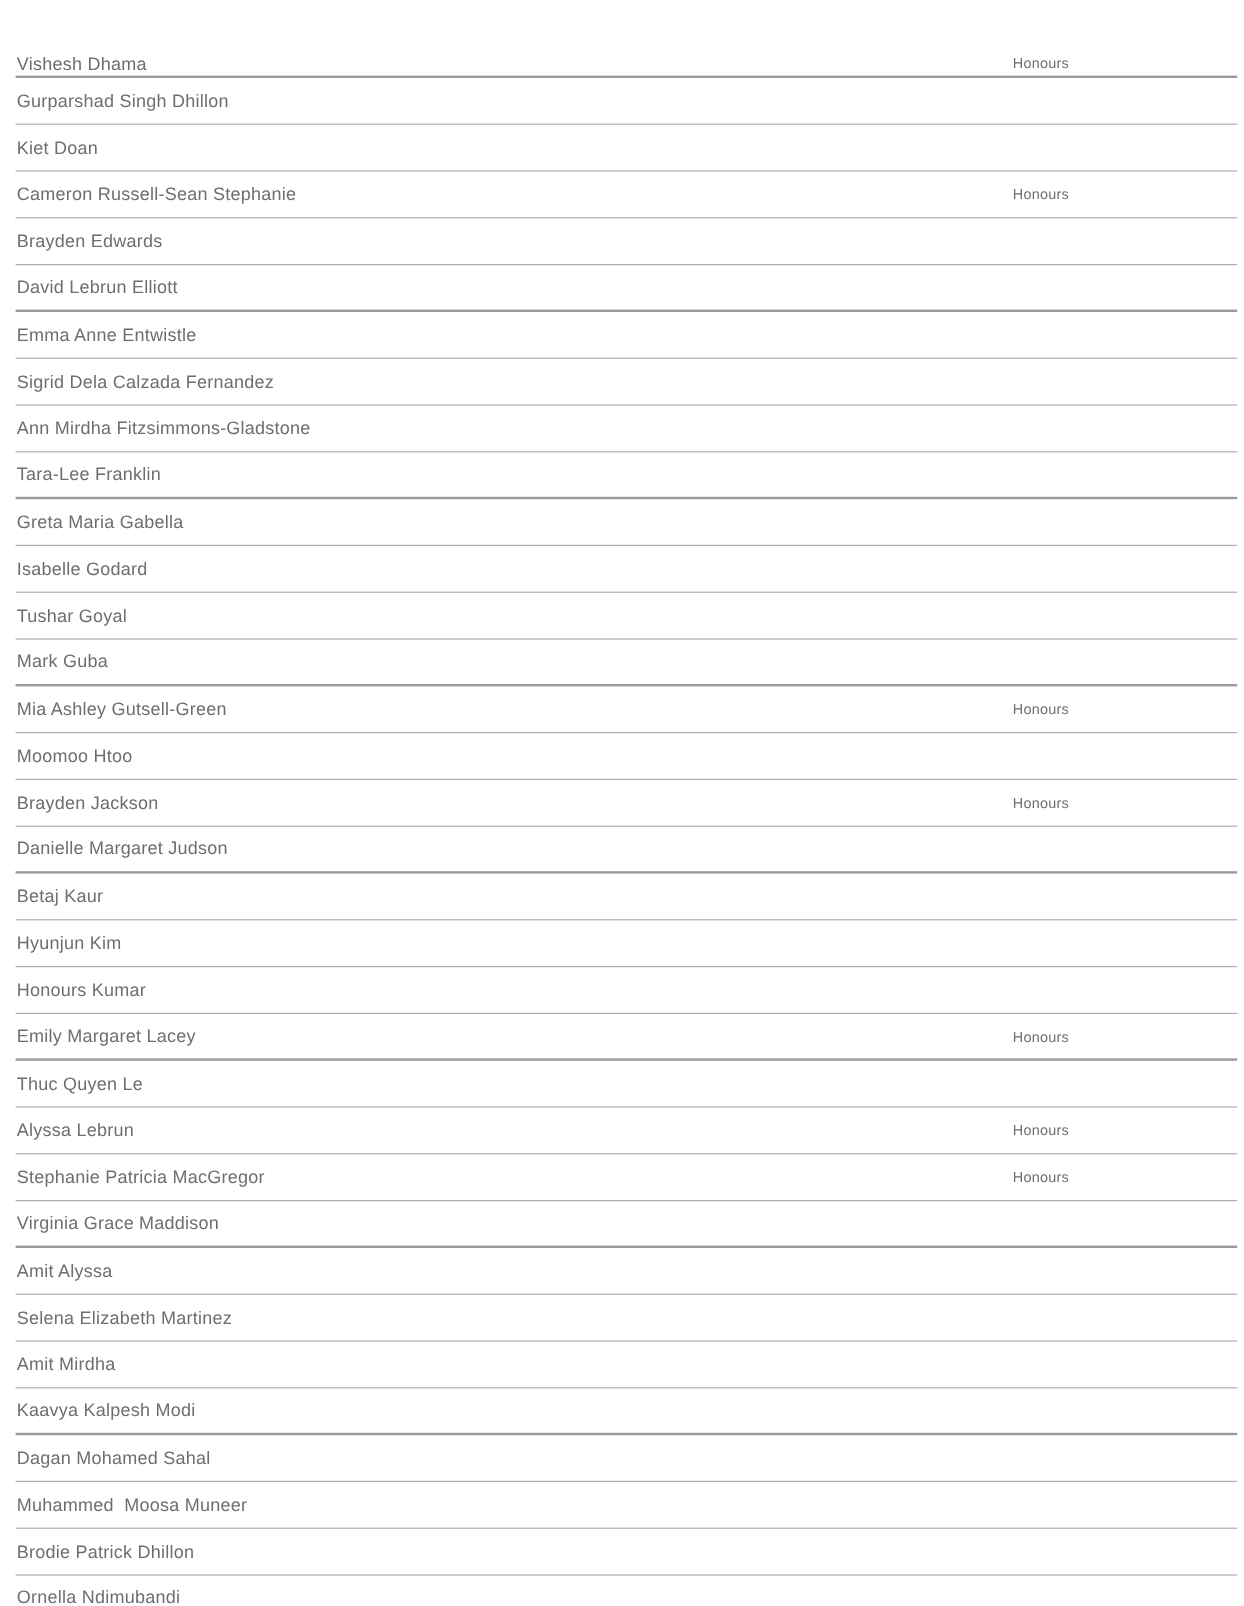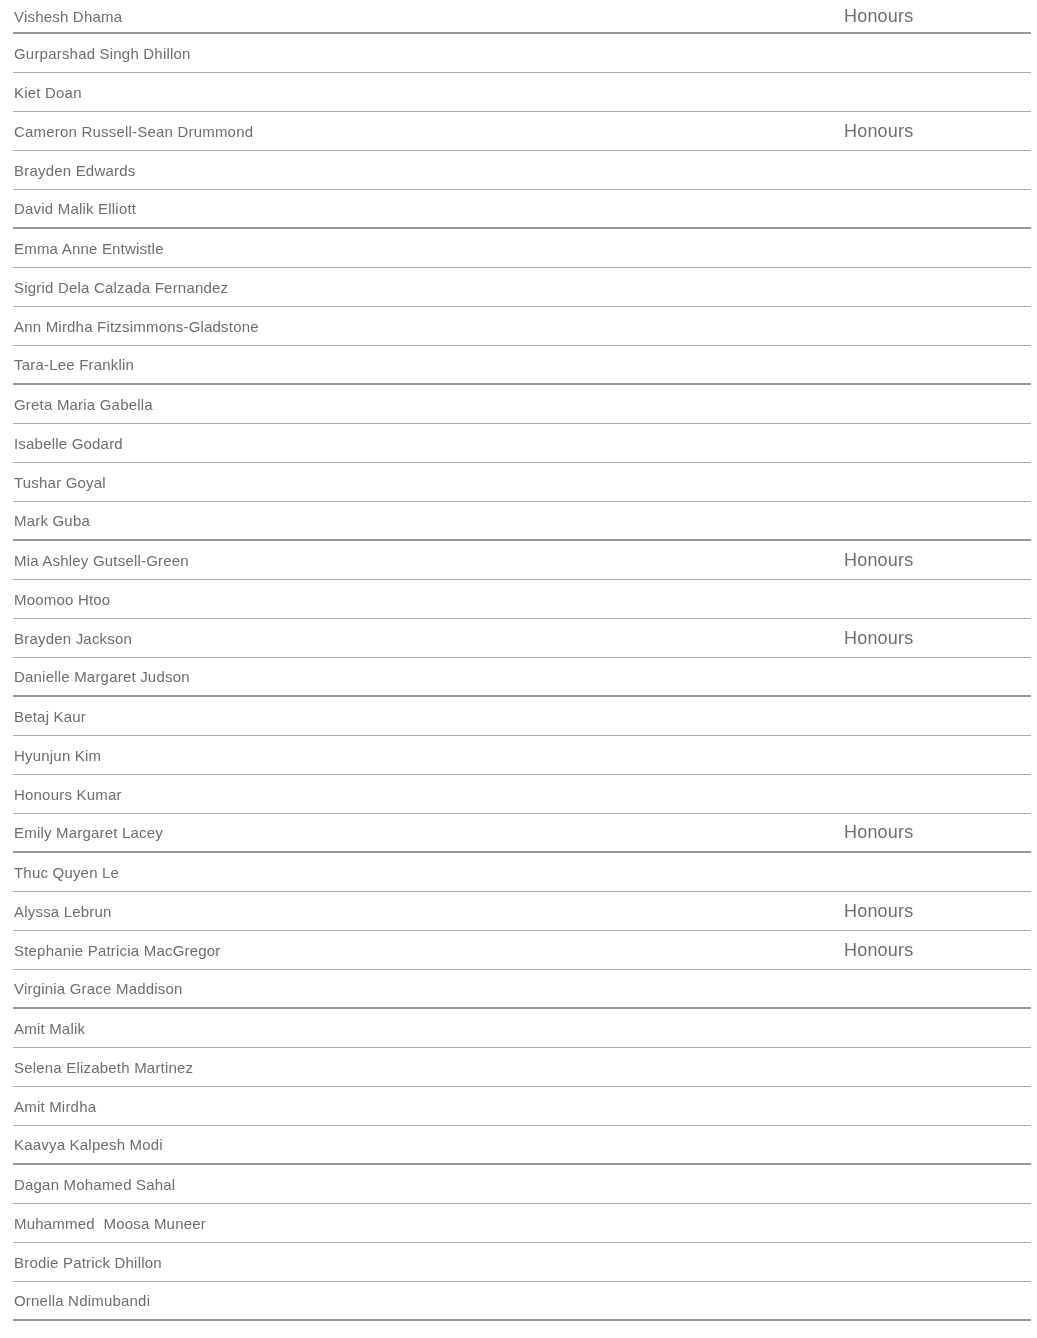--- a/index.html
+++ b/index.html
@@ -17,37 +17,38 @@
   }
   .row {
     box-sizing: border-box;
     height: 39px;
     display: flex;
     align-items: center;
     position: relative;
     border-bottom: 1px solid var(--separator, #aaabaf);
   }
   .row:first-child {
-    height: 34px;
+    height: 22px;
+    margin-top: 43px;
   }
   .row.thick {
     border-bottom: 2px solid var(--separator-strong, #98999d);
   }
   .name {
     position: absolute;
     left: 1px;
     font-size: 15px;
     letter-spacing: 0.2px;
     color: var(--text, #6d6e71);
     white-space: pre;
   }
   .award {
     position: absolute;
     left: 831px;
-    font-size: 18px;
+    font-size: 12px;
     letter-spacing: 0.2px;
     color: var(--text, #6d6e71);
     white-space: pre;
   }
 </style>
 </head>
 <body>
 
 <div class="list">
     <div class="row thick">
@@ -56,29 +57,29 @@
   </div>
     <div class="row">
     <span class="name">Gurparshad Singh Dhillon</span>
     <span class="award"></span>
   </div>
     <div class="row">
     <span class="name">Kiet Doan</span>
     <span class="award"></span>
   </div>
     <div class="row">
-    <span class="name">Cameron Russell-Sean Drummond</span>
+    <span class="name">Cameron Russell-Sean Stephanie</span>
     <span class="award">Honours</span>
   </div>
     <div class="row">
     <span class="name">Brayden Edwards</span>
     <span class="award"></span>
   </div>
     <div class="row thick">
-    <span class="name">David Malik Elliott</span>
+    <span class="name">David Lebrun Elliott</span>
     <span class="award"></span>
   </div>
     <div class="row">
     <span class="name">Emma Anne Entwistle</span>
     <span class="award"></span>
   </div>
     <div class="row">
     <span class="name">Sigrid Dela Calzada Fernandez</span>
     <span class="award"></span>
   </div>
@@ -148,21 +149,21 @@
   </div>
     <div class="row">
     <span class="name">Stephanie Patricia MacGregor</span>
     <span class="award">Honours</span>
   </div>
     <div class="row thick">
     <span class="name">Virginia Grace Maddison</span>
     <span class="award"></span>
   </div>
     <div class="row">
-    <span class="name">Amit Malik</span>
+    <span class="name">Amit Alyssa</span>
     <span class="award"></span>
   </div>
     <div class="row">
     <span class="name">Selena Elizabeth Martinez</span>
     <span class="award"></span>
   </div>
     <div class="row">
     <span class="name">Amit Mirdha</span>
     <span class="award"></span>
   </div>

